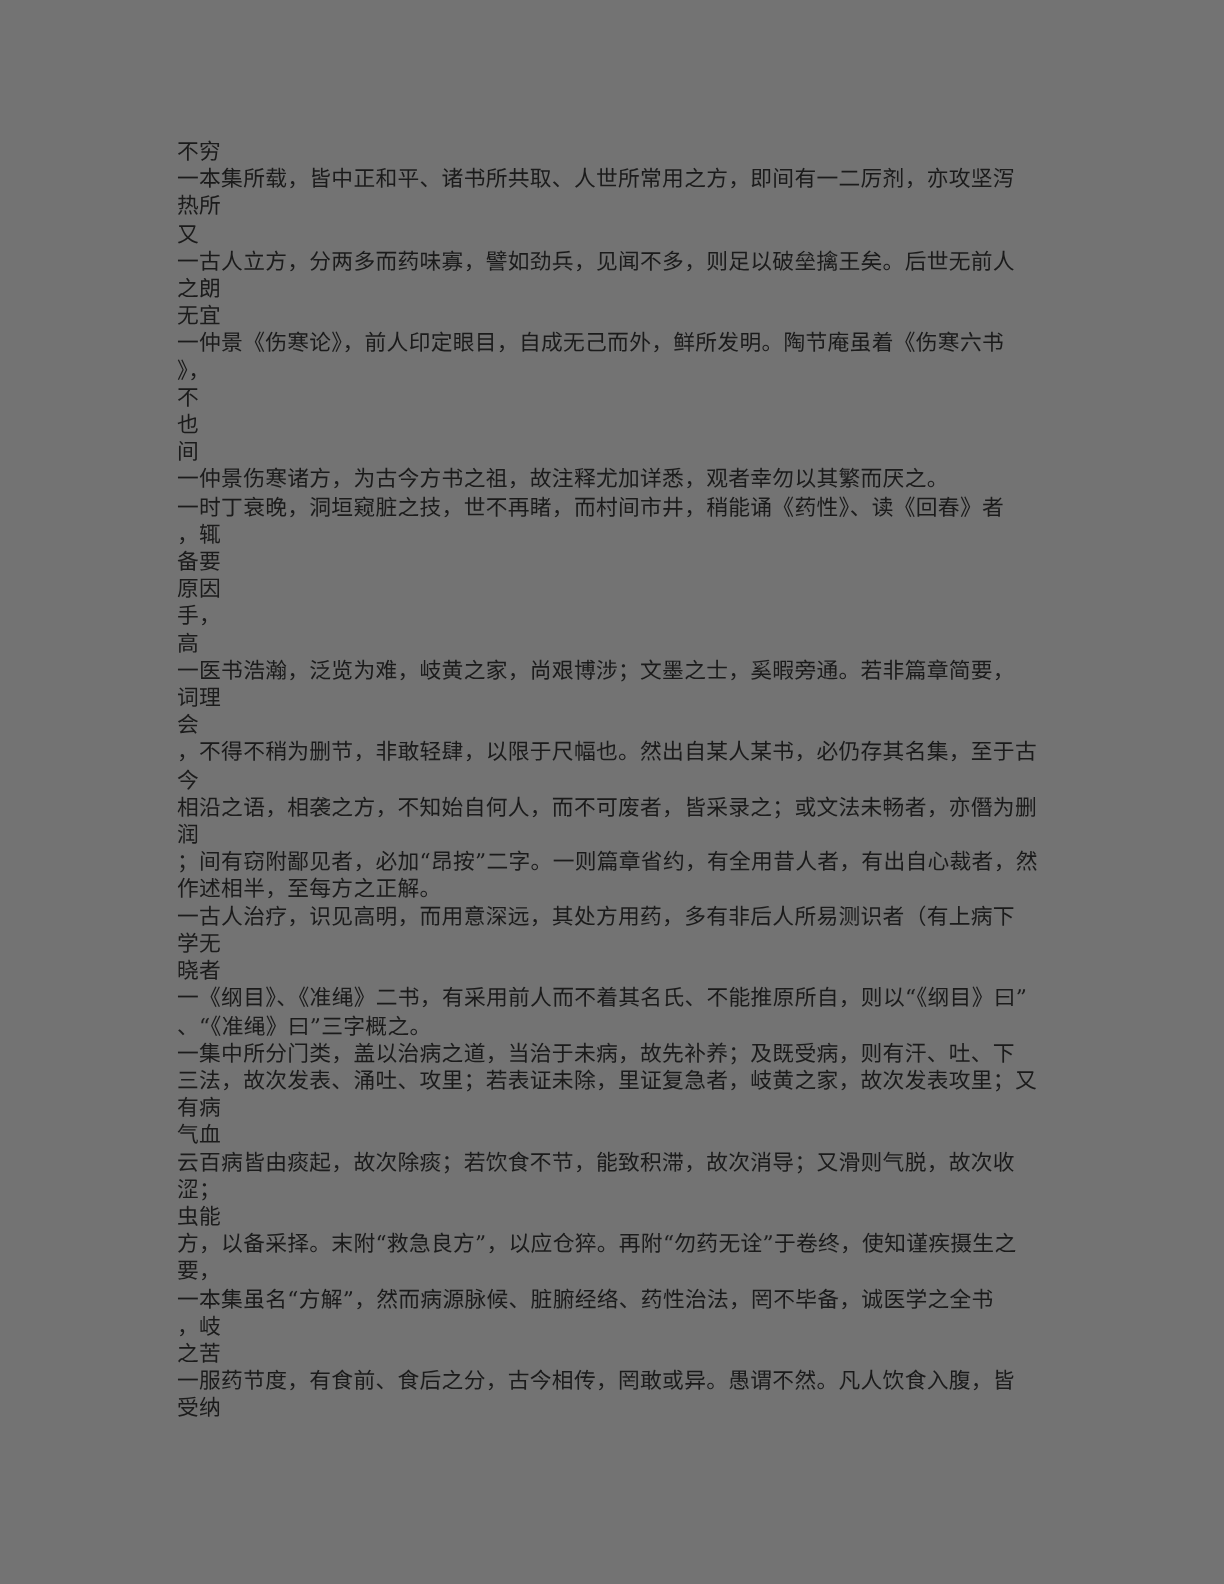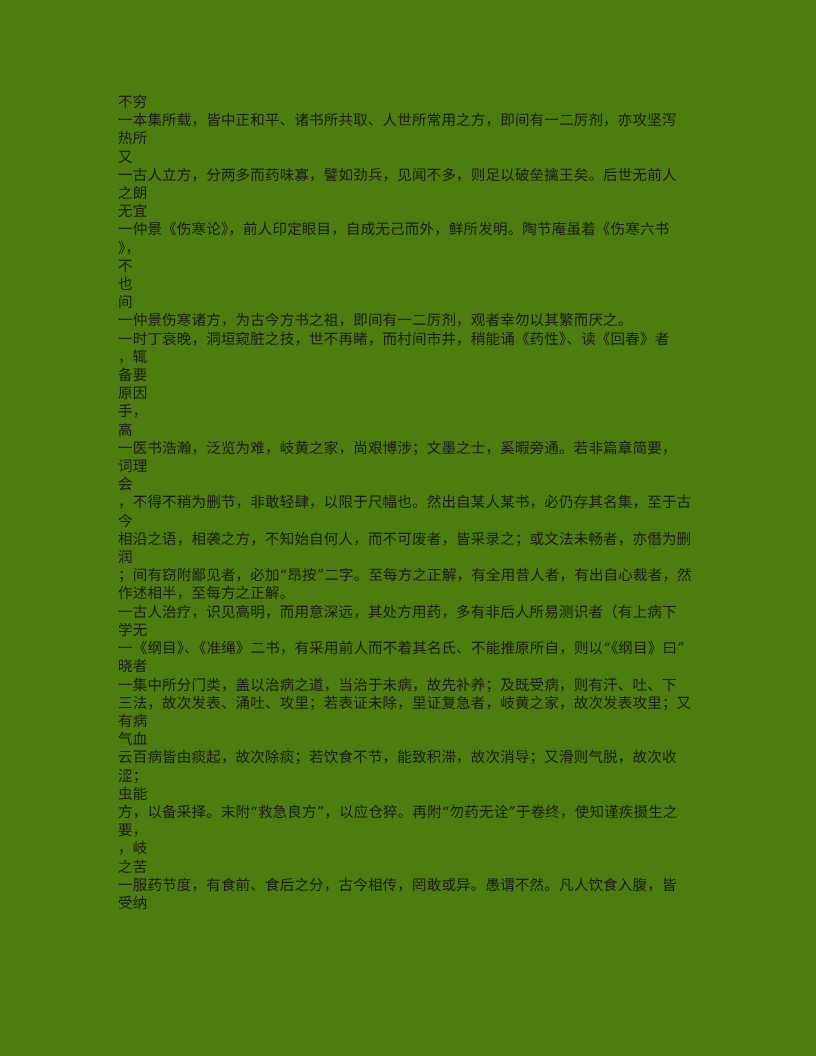--- a/index.html
+++ b/index.html
@@ -4,21 +4,21 @@
 <style>
   html, body {
     margin: 0;
     padding: 0;
     background: #ffffff;
   }
   .page {
     position: relative;
     width: 816px;
     height: 1056px;
-    background: #4d7c0f;
+    background: #737373;
     box-sizing: border-box;
     overflow: hidden;
   }
   .text-block {
     position: absolute;
     top: 93px;
     left: 118px;
     width: 584px;
   }
   .text-line {
@@ -42,44 +42,46 @@
       <div class="text-line">热所</div>
       <div class="text-line">又</div>
       <div class="text-line">一古人立方，分两多而药味寡，譬如劲兵，见闻不多，则足以破垒擒王矣。后世无前人</div>
       <div class="text-line">之朗</div>
       <div class="text-line">无宜</div>
       <div class="text-line">一仲景《伤寒论》，前人印定眼目，自成无己而外，鲜所发明。陶节庵虽着《伤寒六书</div>
       <div class="text-line">》，</div>
       <div class="text-line">不</div>
       <div class="text-line">也</div>
       <div class="text-line">间</div>
-      <div class="text-line">一仲景伤寒诸方，为古今方书之祖，即间有一二厉剂，观者幸勿以其繁而厌之。</div>
+      <div class="text-line">一仲景伤寒诸方，为古今方书之祖，故注释尤加详悉，观者幸勿以其繁而厌之。</div>
       <div class="text-line">一时丁衰晚，洞垣窥脏之技，世不再睹，而村间市井，稍能诵《药性》、读《回春》者</div>
       <div class="text-line">，辄</div>
       <div class="text-line">备要</div>
       <div class="text-line">原因</div>
       <div class="text-line">手，</div>
       <div class="text-line">高</div>
       <div class="text-line">一医书浩瀚，泛览为难，岐黄之家，尚艰博涉；文墨之士，奚暇旁通。若非篇章简要，</div>
       <div class="text-line">词理</div>
       <div class="text-line">会</div>
       <div class="text-line">，不得不稍为删节，非敢轻肆，以限于尺幅也。然出自某人某书，必仍存其名集，至于古今</div>
       <div class="text-line">相沿之语，相袭之方，不知始自何人，而不可废者，皆采录之；或文法未畅者，亦僭为删润</div>
-      <div class="text-line">；间有窃附鄙见者，必加“昂按”二字。至每方之正解，有全用昔人者，有出自心裁者，然</div>
+      <div class="text-line">；间有窃附鄙见者，必加“昂按”二字。一则篇章省约，有全用昔人者，有出自心裁者，然</div>
       <div class="text-line">作述相半，至每方之正解。</div>
       <div class="text-line">一古人治疗，识见高明，而用意深远，其处方用药，多有非后人所易测识者（有上病下</div>
       <div class="text-line">学无</div>
+      <div class="text-line">晓者</div>
       <div class="text-line">一《纲目》、《准绳》二书，有采用前人而不着其名氏、不能推原所自，则以“《纲目》曰”</div>
-      <div class="text-line">晓者</div>
+      <div class="text-line">、“《准绳》曰”三字概之。</div>
       <div class="text-line">一集中所分门类，盖以治病之道，当治于未病，故先补养；及既受病，则有汗、吐、下</div>
       <div class="text-line">三法，故次发表、涌吐、攻里；若表证未除，里证复急者，岐黄之家，故次发表攻里；又</div>
       <div class="text-line">有病</div>
       <div class="text-line">气血</div>
       <div class="text-line">云百病皆由痰起，故次除痰；若饮食不节，能致积滞，故次消导；又滑则气脱，故次收涩；</div>
       <div class="text-line">虫能</div>
       <div class="text-line">方，以备采择。末附“救急良方”，以应仓猝。再附“勿药无诠”于卷终，使知谨疾摄生之</div>
       <div class="text-line">要，</div>
+      <div class="text-line">一本集虽名“方解”，然而病源脉候、脏腑经络、药性治法，罔不毕备，诚医学之全书</div>
       <div class="text-line">，岐</div>
       <div class="text-line">之苦</div>
       <div class="text-line">一服药节度，有食前、食后之分，古今相传，罔敢或异。愚谓不然。凡人饮食入腹，皆</div>
       <div class="text-line">受纳</div>
     </div>
 </div>
 
 </body></html>

